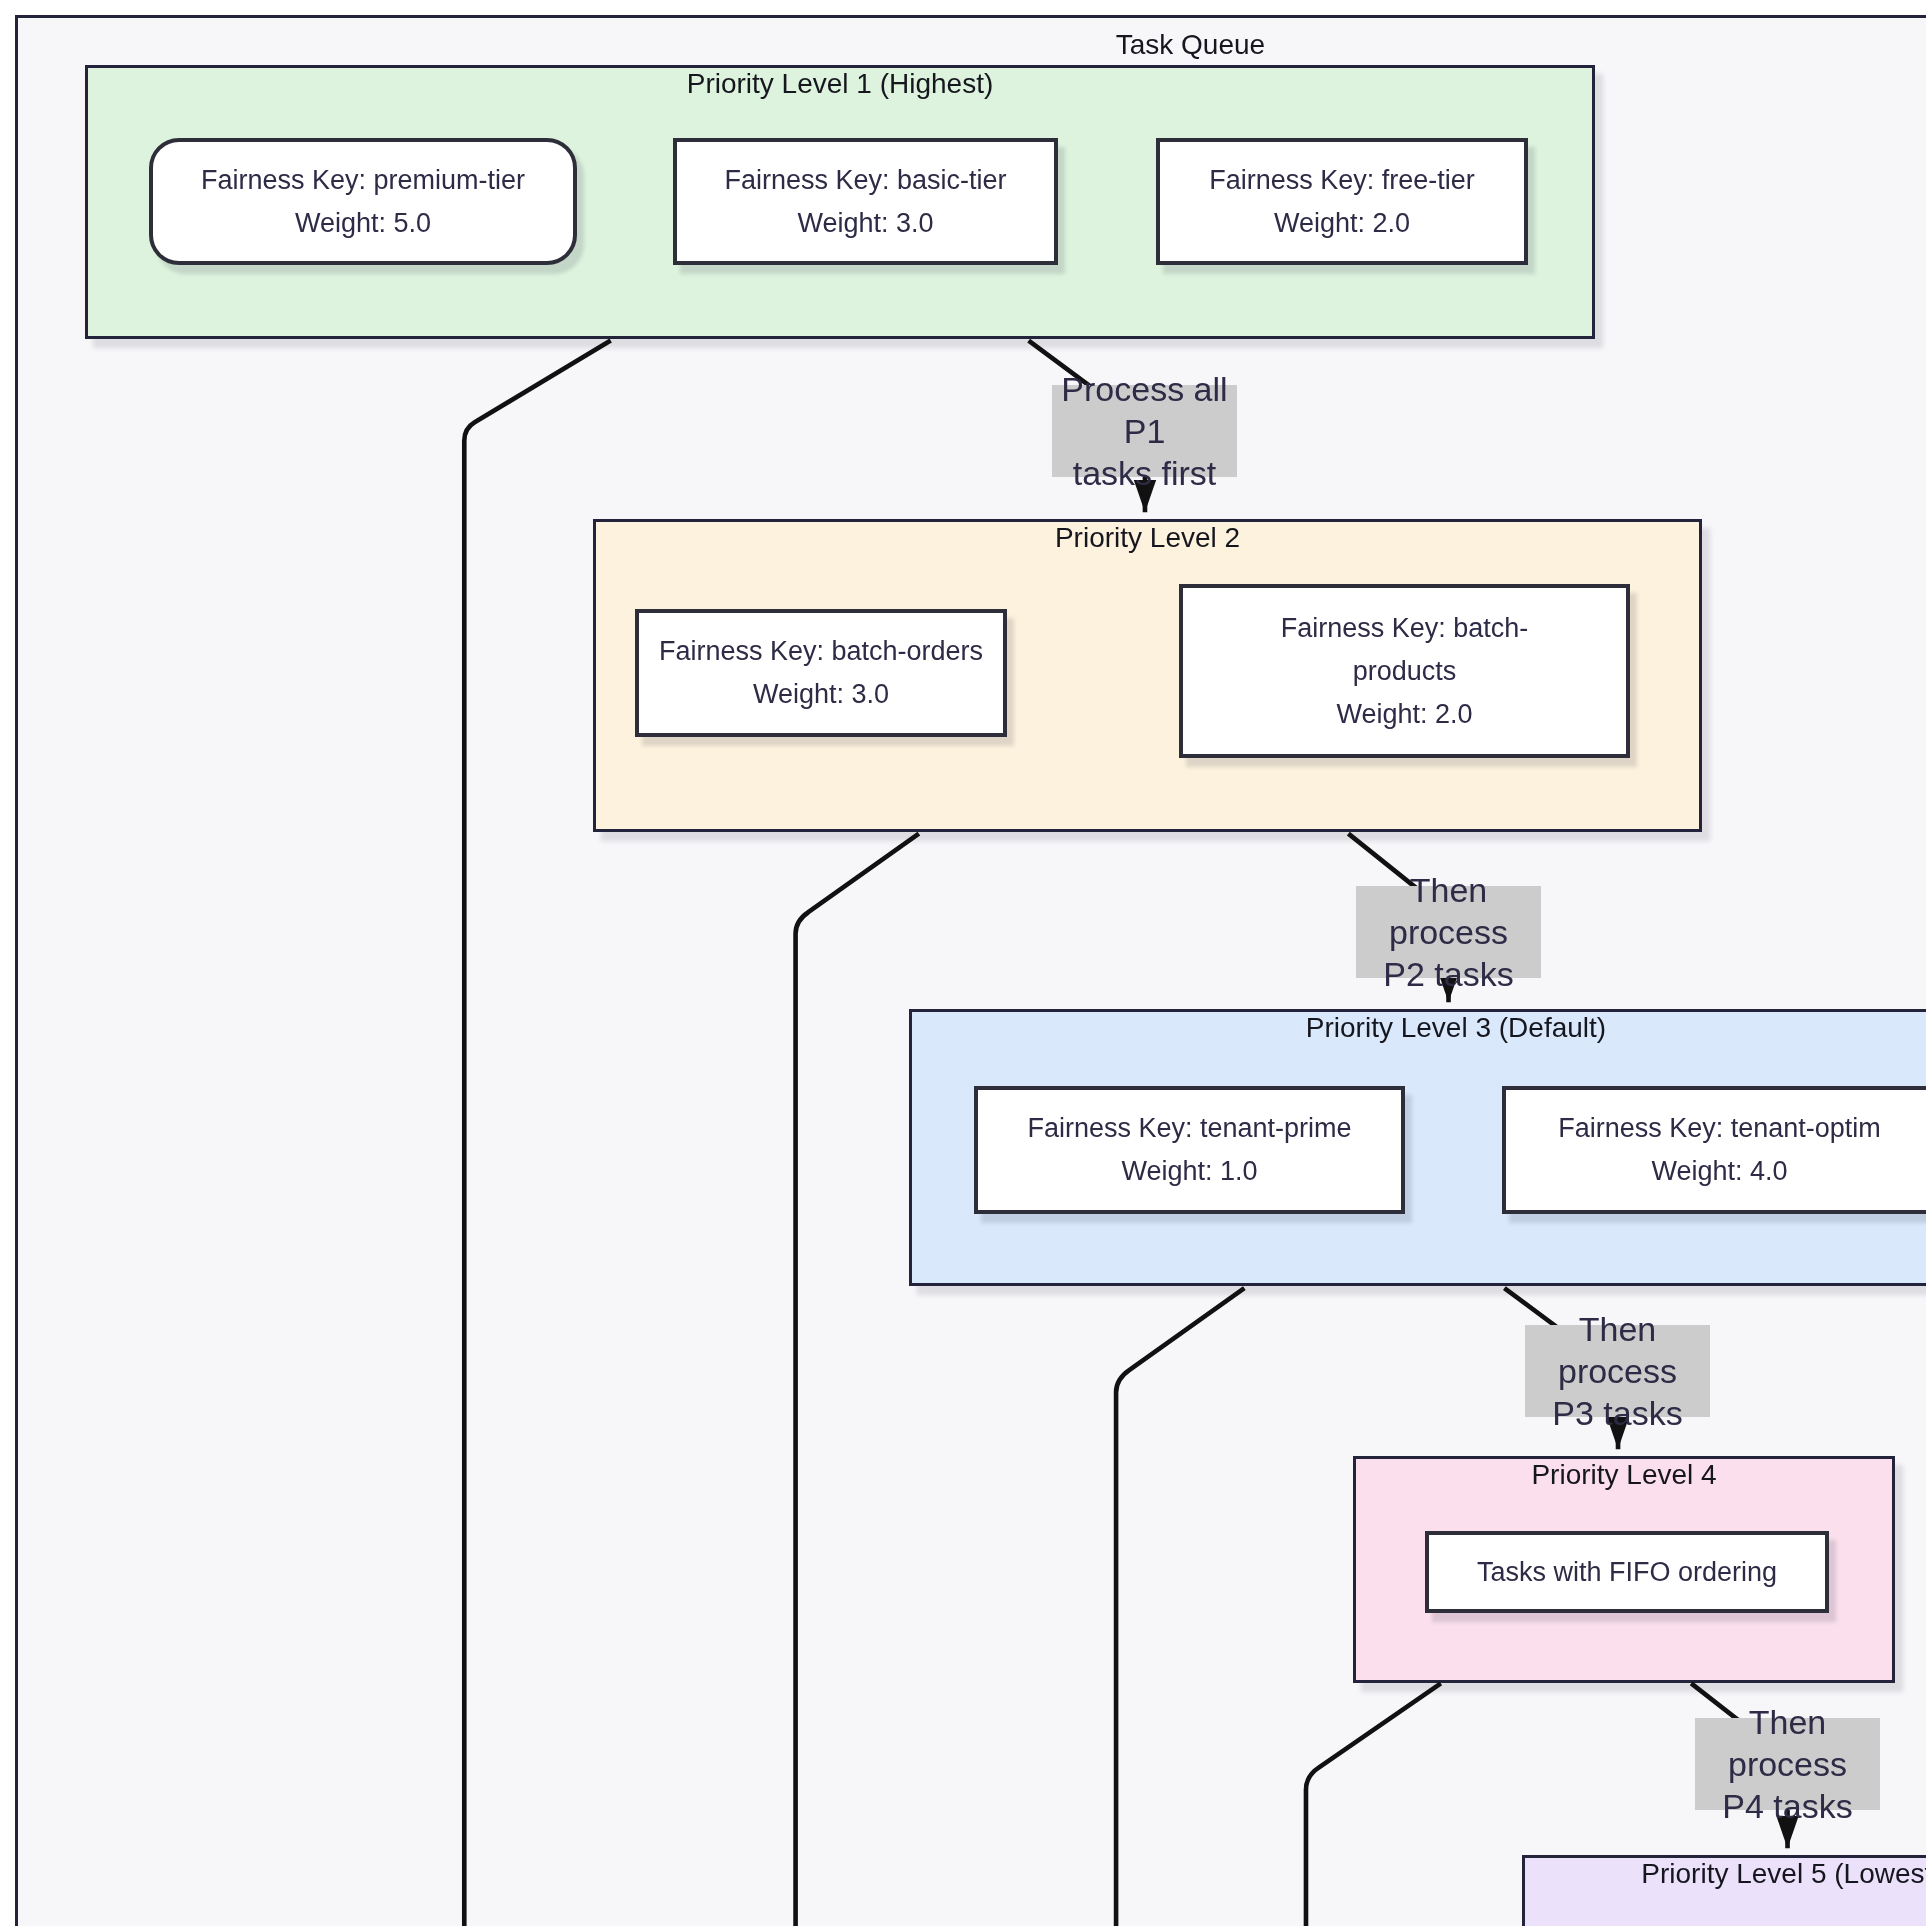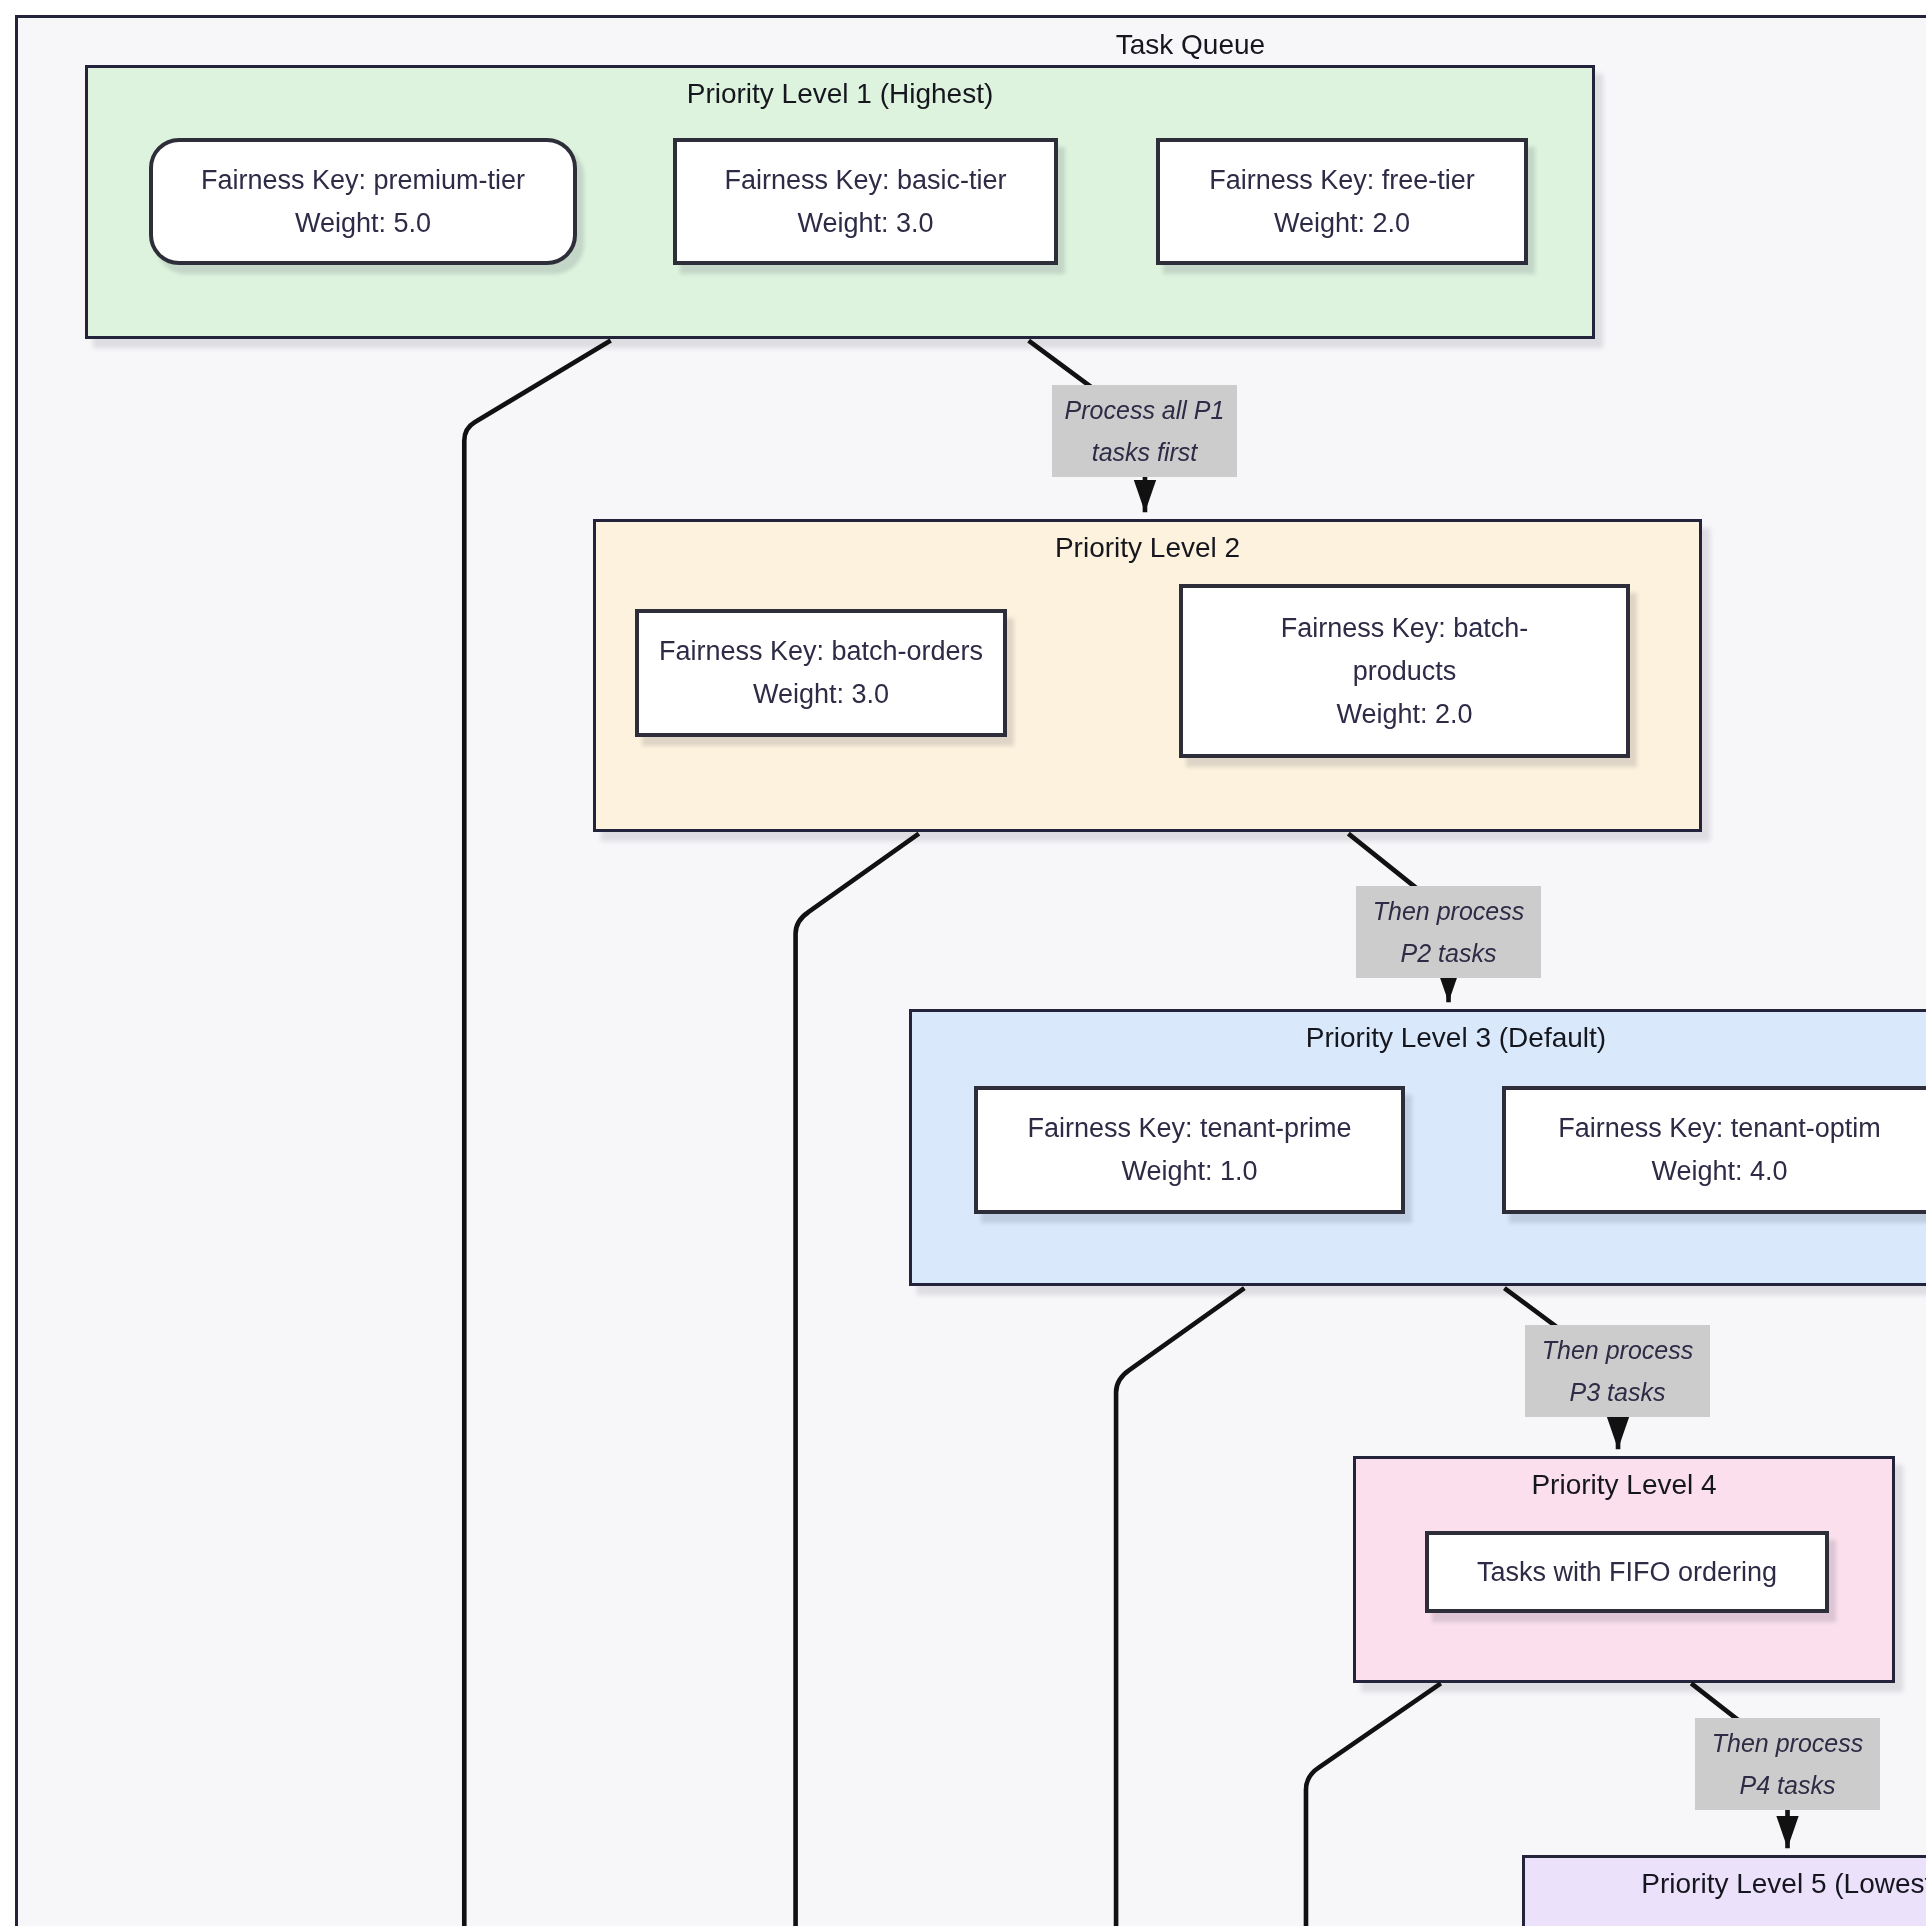--- a/index.html
+++ b/index.html
@@ -22,21 +22,21 @@
     text-align:center;
     font-size:28px;color:var(--title-text,#16161e);
   }
   .subgraph{
     position:absolute;
     border:3.9px solid var(--border-dark,#23233c);
     box-shadow:7.7px 9.2px 4.6px rgba(46,46,70,0.13);
     box-sizing:border-box;
   }
   .sg-title{
-    position:absolute;left:0;right:0;top:10px;
+    position:absolute;left:0;right:0;top:0;
     text-align:center;
     font-size:28px;color:var(--title-text,#16161e);
   }
   .node{
     position:absolute;
     background:var(--node-fill,#ffffff);
     border:4.2px solid var(--node-border,#2e2e3a);
     box-shadow:7px 8.5px 3.9px rgba(46,46,70,0.14);
     box-sizing:border-box;
     display:flex;flex-direction:column;justify-content:center;align-items:center;
@@ -44,25 +44,24 @@
     font-size:27px;line-height:43px;
     color:var(--text-dark,#2d2b45);
   }
   .edges{position:absolute;left:0;top:0;width:2377px;height:2398px;pointer-events:none;}
   .edge{fill:none;stroke:var(--edge-color,#111111);stroke-width:12;stroke-linejoin:round;marker-end:url(#arrowhead);}
   #arrowhead-shape{fill:var(--edge-color,#111111);}
   .edge-label{
     position:absolute;
     background:var(--label-bg,#cccccc);
     color:var(--text-dark,#2d2b45);
-    font-size:25px;line-height:42px;
+    font-size:34px;line-height:42px;
     display:flex;flex-direction:column;justify-content:center;align-items:center;
     text-align:center;
     box-sizing:border-box;
-    font-style:italic;
   }
 </style>
 </head>
 <body>
 
 <div class="canvas">
 
   <div class="outer" style="left:15.4px;top:15.4px;width:2350px;height:2115px;">
     <div class="outer-title">Task Queue</div>
   </div>

